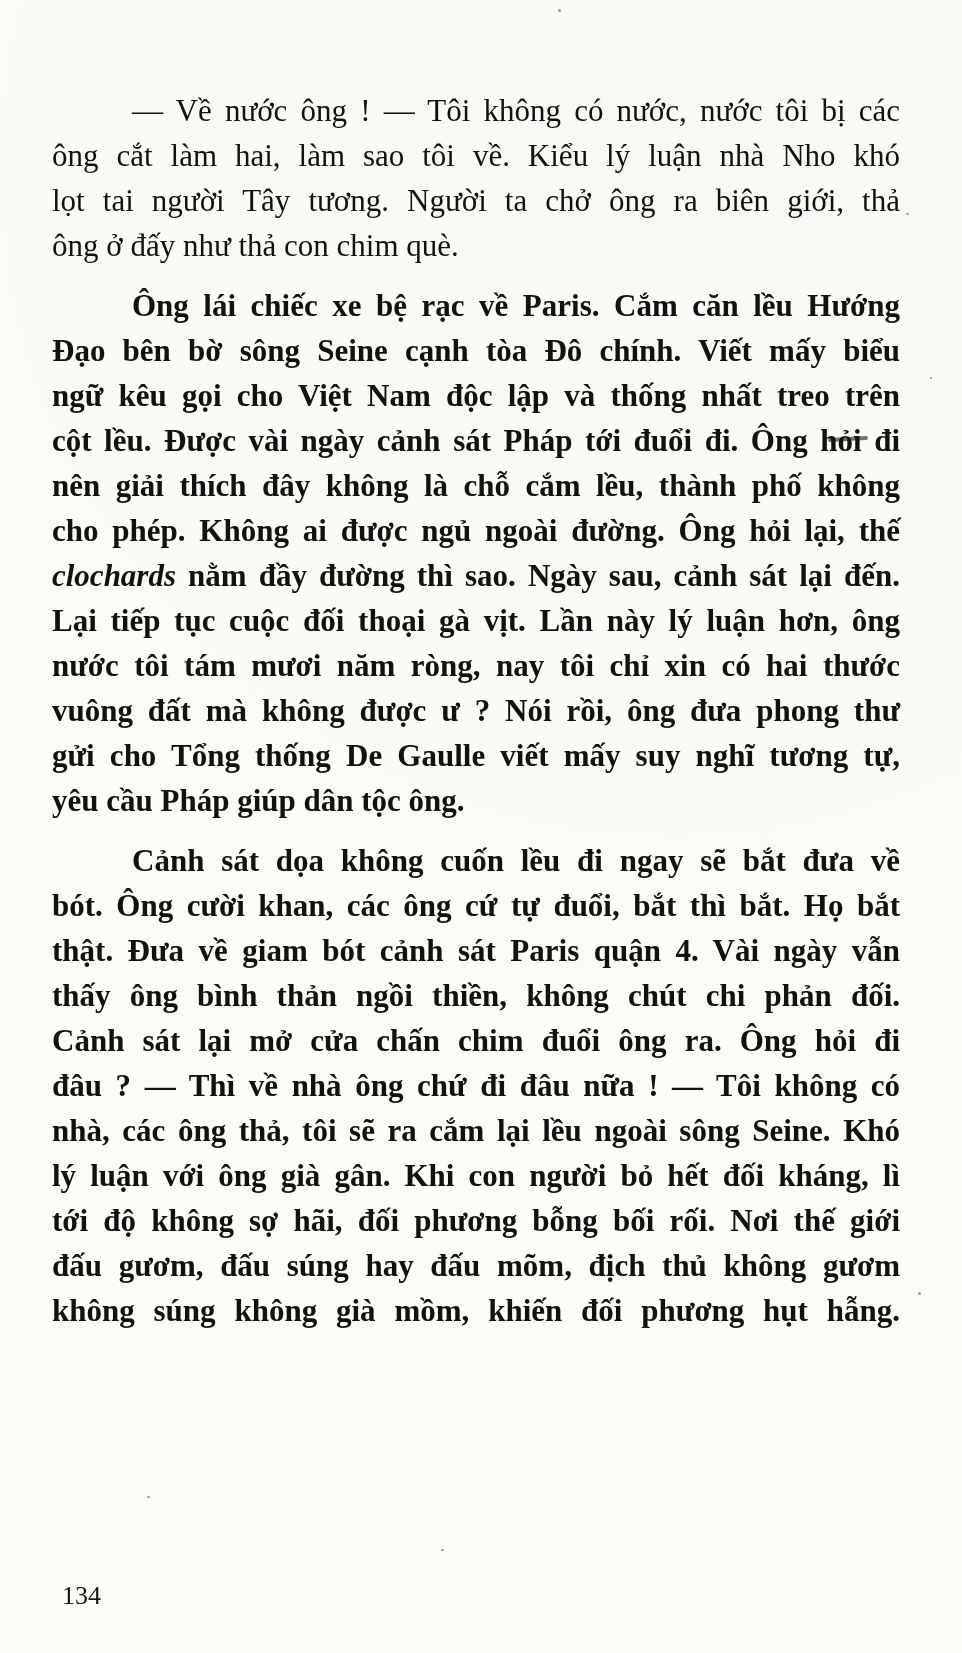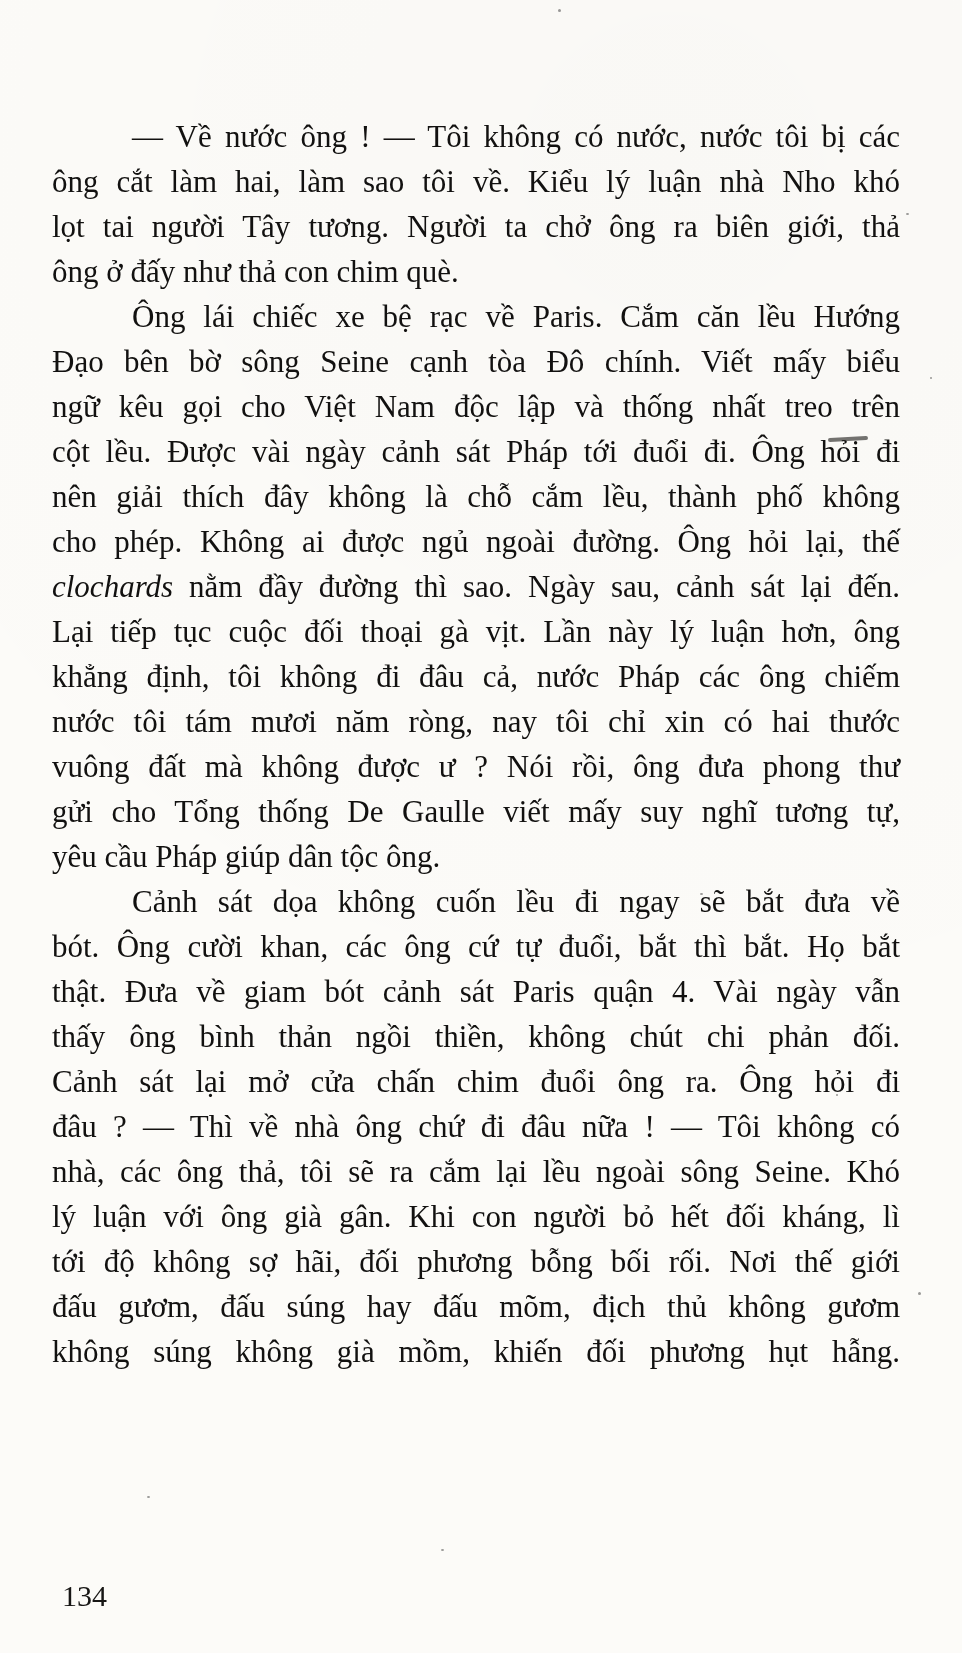--- a/index.html
+++ b/index.html
@@ -18,24 +18,26 @@
   .scan-page {
     position: absolute;
     inset: 0;
     background:
       radial-gradient(circle at 70% 10%, rgba(0,0,0,0.012), rgba(0,0,0,0) 60%),
       #fcfbf8;
   }
   .text-block {
     position: absolute;
     left: 52px;
-    top: 114px;
+    top: 88px;
     width: 848px;
   }
   .para + .para {
+    margin-top: 15px;
+    font-weight: bold;
   }
   .line {
     font-size: 31px;
     line-height: 45px;
     height: 45px;
     text-align: justify;
     text-align-last: justify;
     white-space: normal;
     overflow: visible;
   }
@@ -45,21 +47,21 @@
   .line.last {
     text-align-last: left;
   }
   .it {
     font-style: italic;
   }
   .page-number {
     position: absolute;
     left: 62px;
     top: 1578px;
-    font-size: 30px;
+    font-size: 26px;
     line-height: 36px;
     color: #171615;
   }
   
   .speck {
     position: absolute;
     background: rgba(30,30,30,0.45);
     border-radius: 50%;
   }
   .smudge {
@@ -87,21 +89,20 @@
       </div>
       <div class="para">
         <div class="line indent"><span>Ông lái chiếc xe bệ rạc về Paris. Cắm căn lều Hướng</span></div>
         <div class="line"><span>Đạo bên bờ sông Seine cạnh tòa Đô chính. Viết mấy biểu</span></div>
         <div class="line"><span>ngữ kêu gọi cho Việt Nam độc lập và thống nhất treo trên</span></div>
         <div class="line"><span>cột lều. Được vài ngày cảnh sát Pháp tới đuổi đi. Ông hỏi đi</span></div>
         <div class="line"><span>nên giải thích đây không là chỗ cắm lều, thành phố không</span></div>
         <div class="line"><span>cho phép. Không ai được ngủ ngoài đường. Ông hỏi lại, thế</span></div>
         <div class="line"><span class="it">clochards</span><span> nằm đầy đường thì sao. Ngày sau, cảnh sát lại đến.</span></div>
         <div class="line"><span>Lại tiếp tục cuộc đối thoại gà vịt. Lần này lý luận hơn, ông</span></div>
-        <div class="line"><span>khẳng định, tôi không đi đâu cả, nước Pháp các ông chiếm</span></div>
         <div class="line"><span>nước tôi tám mươi năm ròng, nay tôi chỉ xin có hai thước</span></div>
         <div class="line"><span>vuông đất mà không được ư ? Nói rồi, ông đưa phong thư</span></div>
         <div class="line"><span>gửi cho Tổng thống De Gaulle viết mấy suy nghĩ tương tự,</span></div>
         <div class="line last"><span>yêu cầu Pháp giúp dân tộc ông.</span></div>
       </div>
       <div class="para">
         <div class="line indent"><span>Cảnh sát dọa không cuốn lều đi ngay sẽ bắt đưa về</span></div>
         <div class="line"><span>bót. Ông cười khan, các ông cứ tự đuổi, bắt thì bắt. Họ bắt</span></div>
         <div class="line"><span>thật. Đưa về giam bót cảnh sát Paris quận 4. Vài ngày vẫn</span></div>
         <div class="line"><span>thấy ông bình thản ngồi thiền, không chút chi phản đối.</span></div>

